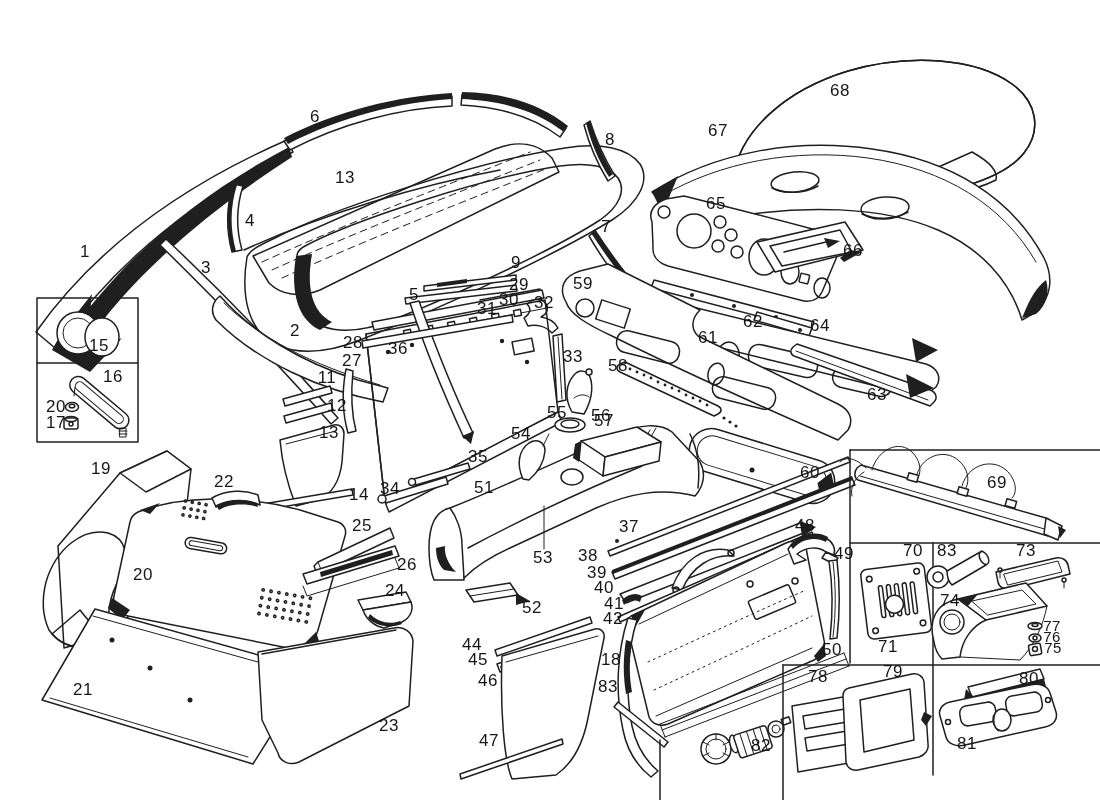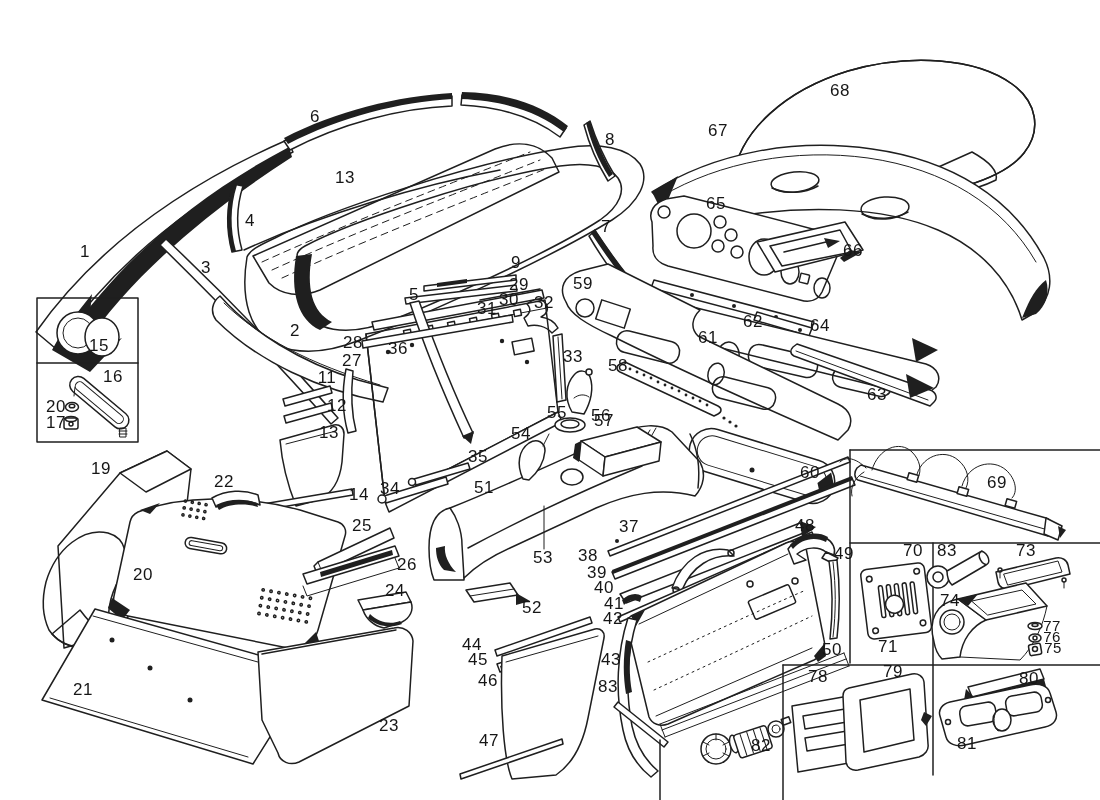--- a/index.html
+++ b/index.html
@@ -612,21 +612,21 @@
       <div class="part-label" style="left: 573px; top: 357px;">33</div>
       <div class="part-label" style="left: 390px; top: 489px;">34</div>
       <div class="part-label" style="left: 478px; top: 457px;">35</div>
       <div class="part-label" style="left: 398px; top: 349px;">36</div>
       <div class="part-label" style="left: 629px; top: 527px;">37</div>
       <div class="part-label" style="left: 588px; top: 556px;">38</div>
       <div class="part-label" style="left: 597px; top: 573px;">39</div>
       <div class="part-label" style="left: 604px; top: 588px;">40</div>
       <div class="part-label" style="left: 614px; top: 604px;">41</div>
       <div class="part-label" style="left: 613px; top: 619px;">42</div>
-      <div class="part-label" style="left: 611px; top: 660px;">43</div>
+      <div class="part-label" style="left: 611px; top: 660px;">18</div>
       <div class="part-label" style="left: 472px; top: 645px;">44</div>
       <div class="part-label" style="left: 478px; top: 660px;">45</div>
       <div class="part-label" style="left: 488px; top: 681px;">46</div>
       <div class="part-label" style="left: 489px; top: 741px;">47</div>
       <div class="part-label" style="left: 805px; top: 526px;">48</div>
       <div class="part-label" style="left: 844px; top: 554px;">49</div>
       <div class="part-label" style="left: 832px; top: 650px;">50</div>
       <div class="part-label" style="left: 484px; top: 488px;">51</div>
       <div class="part-label" style="left: 486px; top: 608px; margin-left: 46px;">52</div>
       <div class="part-label" style="left: 543px; top: 558px;">53</div>

